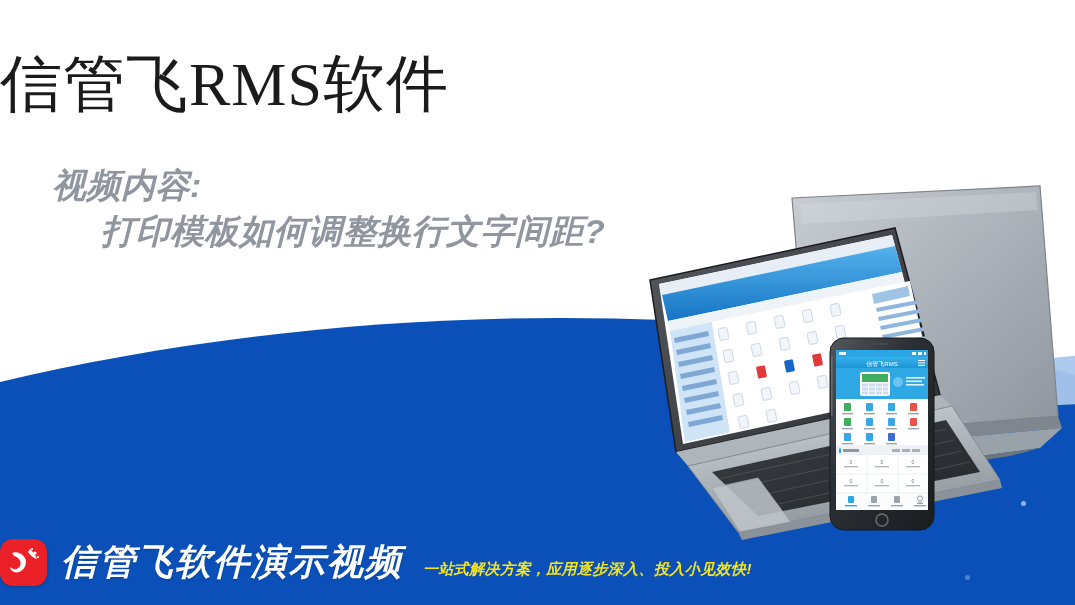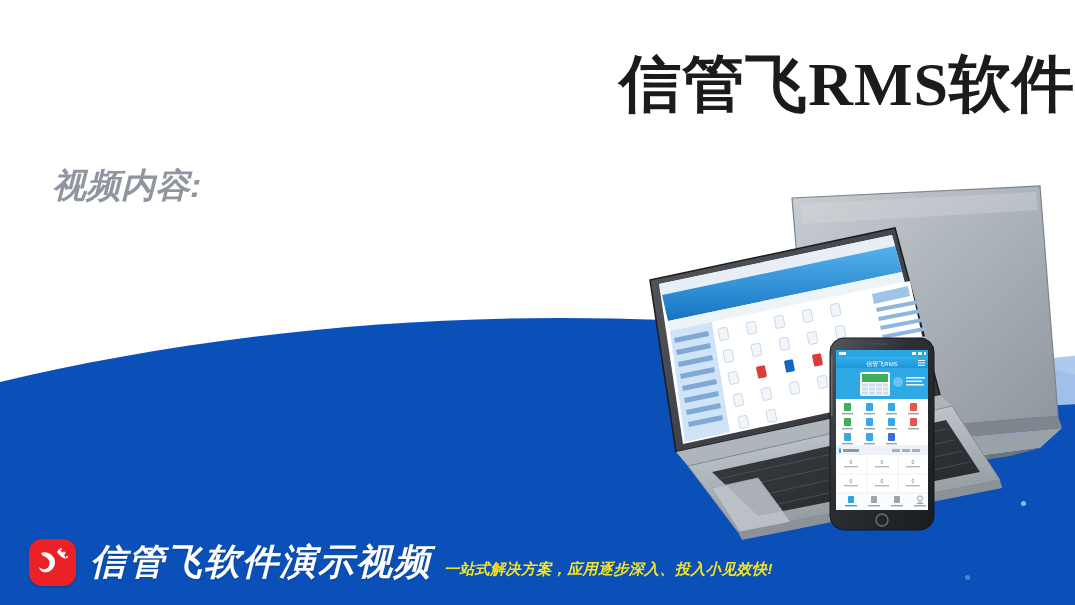--- a/index.html
+++ b/index.html
@@ -27,27 +27,27 @@
     height: 605px;
     pointer-events: none;
   }
 
   
   .title {
     position: absolute;
     left: 0;
     top: 47px;
     width: 1075px;
-    text-align: right;
+    text-align: left;
     font-family: "Liberation Serif", "DejaVu Serif", serif;
     font-size: 62px;
     line-height: 74px;
     color: #1b1b1b;
     letter-spacing: 1px;
-    font-weight: 700;
+    font-weight: 400;
     white-space: nowrap;
   }
 
   
   .subtitle {
     position: absolute;
     left: 52px;
     top: 162px;
     color: #9096a0;
     font-style: italic;
@@ -73,21 +73,20 @@
 
   
   .banner {
     position: absolute;
     left: 0;
     bottom: 0;
     width: 1075px;
     height: 86px;
     display: flex;
     align-items: center;
-    padding-left: 29px;
     box-sizing: border-box;
   }
   .logo-mark {
     width: 47px;
     height: 47px;
     border-radius: 13px;
     background: #ec2027;
     position: relative;
     flex: 0 0 auto;
     box-shadow: 0 1px 3px rgba(0,0,0,0.25);
@@ -97,21 +96,21 @@
     margin-left: 14px;
     color: #ffffff;
     font-size: 36px;
     font-weight: 700;
     font-style: italic;
     letter-spacing: 2px;
     white-space: nowrap;
     text-shadow: 0 1px 2px rgba(0,0,0,0.18);
   }
   .banner-tagline {
-    margin-left: 12px;
+    margin-left: 20px;
     margin-top: 14px;
     color: #f5e422;
     font-size: 15px;
     font-weight: 700;
     font-style: italic;
     letter-spacing: 0.4px;
     white-space: nowrap;
   }
 
   .dot-deco {
@@ -140,20 +139,21 @@
       <path d="M -40 392 C 120 350 330 318 560 318 C 800 318 990 348 1115 386 L 1115 645 L -40 645 Z" fill="#0a50b8"></path>
 
       <path d="M 905 372 L 1115 352 L 1115 402 L 930 412 Z" fill="#a9c6ec" opacity="0.95"></path>
     </g>
   </svg>
 
   <div class="title">信管飞RMS软件</div>
 
   <div class="subtitle">
     <span>视频内容:</span>
+    <span class="line2">打印模板如何调整换行文字间距?</span>
   </div>
 
   <svg class="devices" viewBox="0 0 635 360">
     <defs>
       <linearGradient id="lidBackG" x1="0" y1="0" x2="1" y2="1">
         <stop offset="0%" stop-color="#c9ced3"></stop>
         <stop offset="55%" stop-color="#a7aeb5"></stop>
         <stop offset="100%" stop-color="#8e959c"></stop>
       </linearGradient>
       <linearGradient id="lidFrontG" x1="0" y1="0" x2="1" y2="1">

